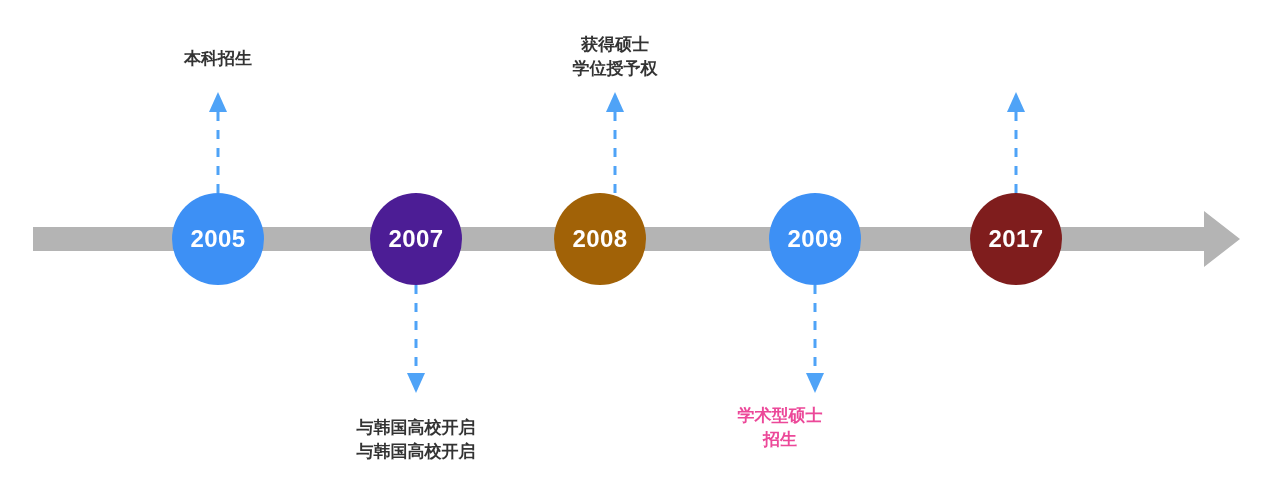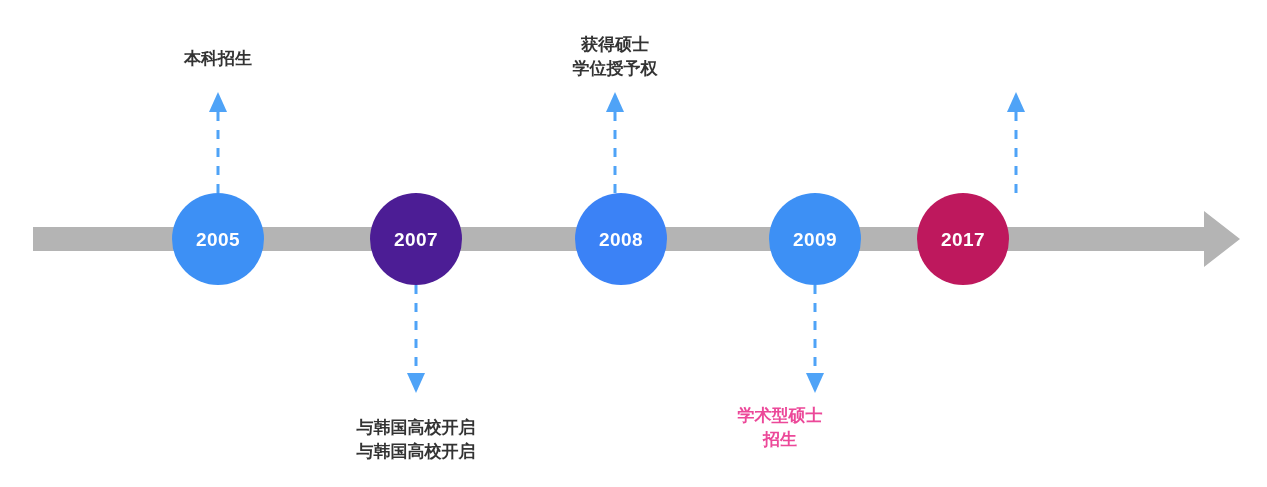--- a/index.html
+++ b/index.html
@@ -29,21 +29,21 @@
     width: 92px;
     height: 92px;
     border-radius: 50%;
     display: flex;
     align-items: center;
     justify-content: center;
     box-sizing: border-box;
   }
   .milestone-year {
     color: #ffffff;
-    font-size: 19px;
+    font-size: 24px;
     font-weight: bold;
     letter-spacing: 0.4px;
     line-height: 1;
     user-select: none;
   }
   .event-label {
     position: absolute;
     text-align: center;
     color: #333333;
     font-size: 17px;
@@ -79,27 +79,27 @@
       </g>
   </svg>
 
   <div id="node-layer">
       <div class="milestone-node" style="left: 172px; top: 193px; background: rgb(61, 144, 245);">
         <span class="milestone-year" style="color: rgb(255, 255, 255);">2005</span>
       </div>
       <div class="milestone-node" style="left: 370px; top: 193px; background: #4c1d95;">
         <span class="milestone-year" style="color: rgb(255, 255, 255);">2007</span>
       </div>
-      <div class="milestone-node" style="left: 575px; top: 193px; background: #3b82f6;">
+      <div class="milestone-node" style="left: 554px; top: 193px; background: #a16207;">
         <span class="milestone-year" style="color: rgb(255, 255, 255);">2008</span>
       </div>
       <div class="milestone-node" style="left: 769px; top: 193px; background: rgb(61, 144, 245); text-align: right;">
         <span class="milestone-year" style="color: rgb(255, 255, 255);">2009</span>
       </div>
-      <div class="milestone-node" style="left: 917px; top: 193px; background: #be185d;">
+      <div class="milestone-node" style="left: 970px; top: 193px; background: #7f1d1d;">
         <span class="milestone-year" style="color: rgb(255, 255, 255);">2017</span>
       </div>
     </div>
   <div id="label-layer">
       <div class="event-label" style="left: 218px; top: 47px; color: rgb(51, 51, 51);">
         <span class="label-line">本科招生</span>
       </div>
       <div class="event-label" style="left: 416px; top: 416px; color: rgb(51, 51, 51);">
         <span class="label-line">与韩国高校开启</span>
         <span class="label-line">与韩国高校开启</span>

